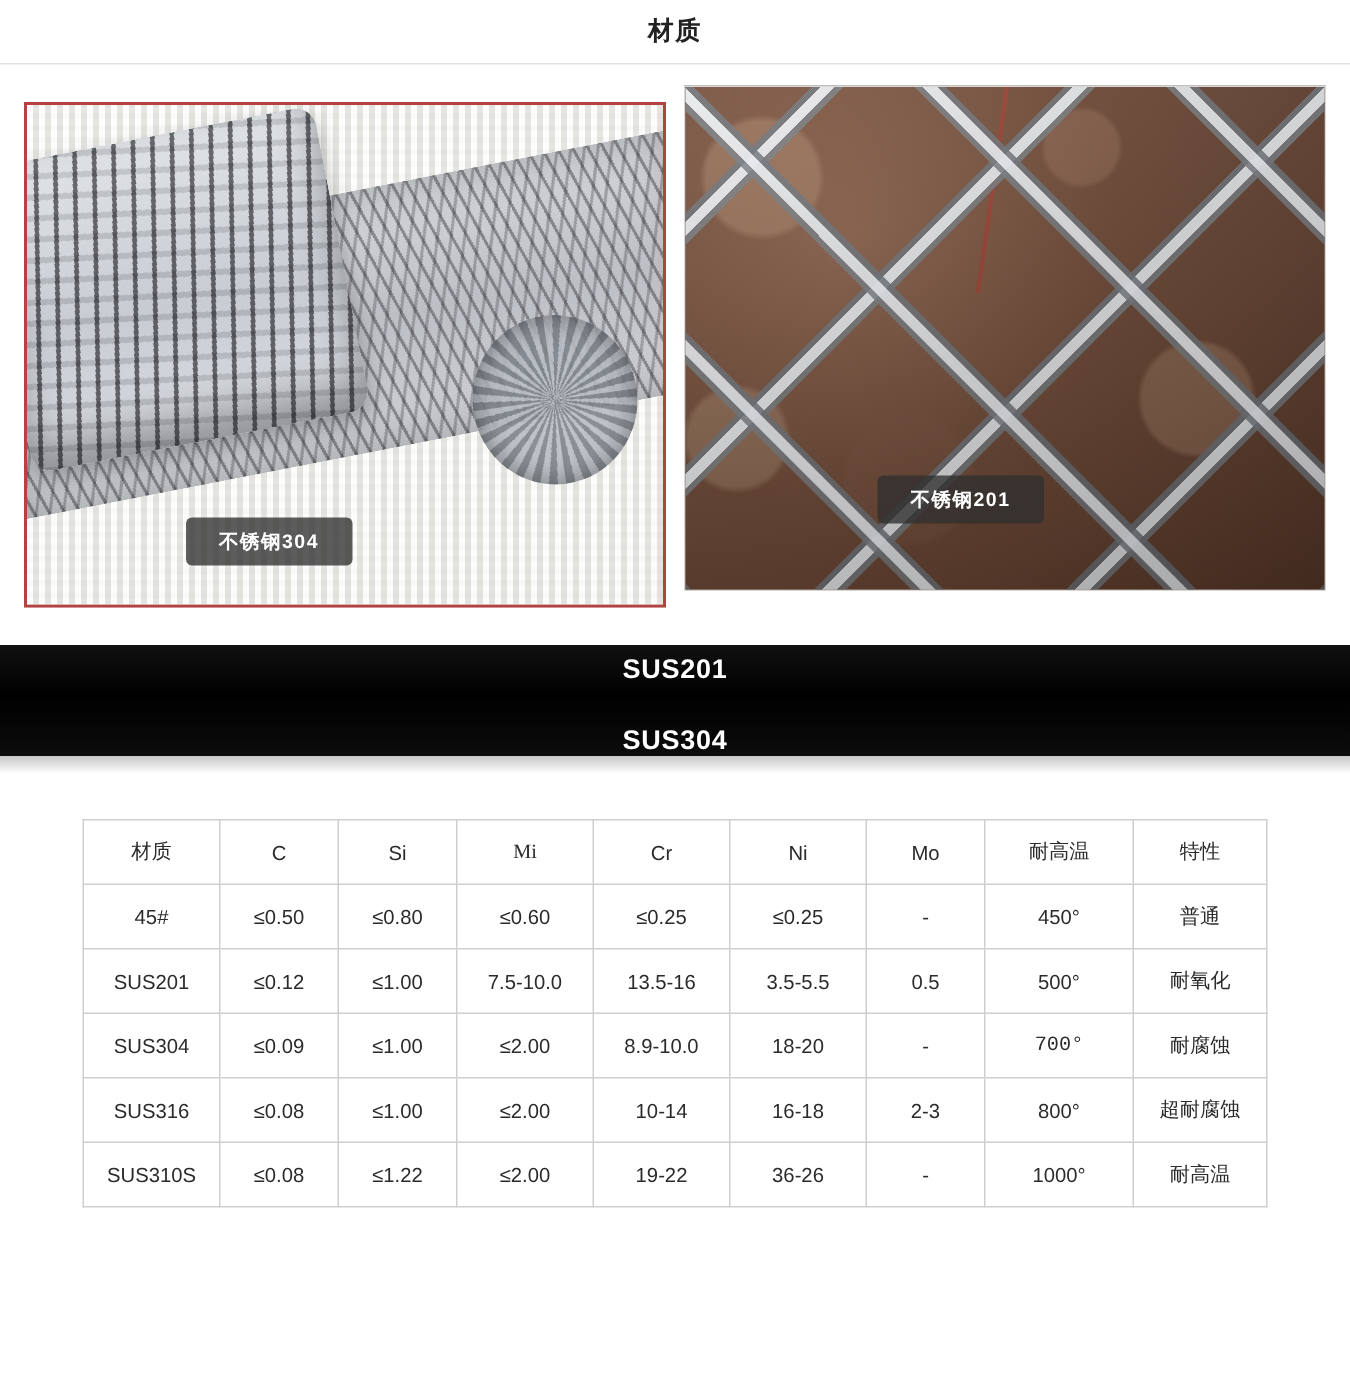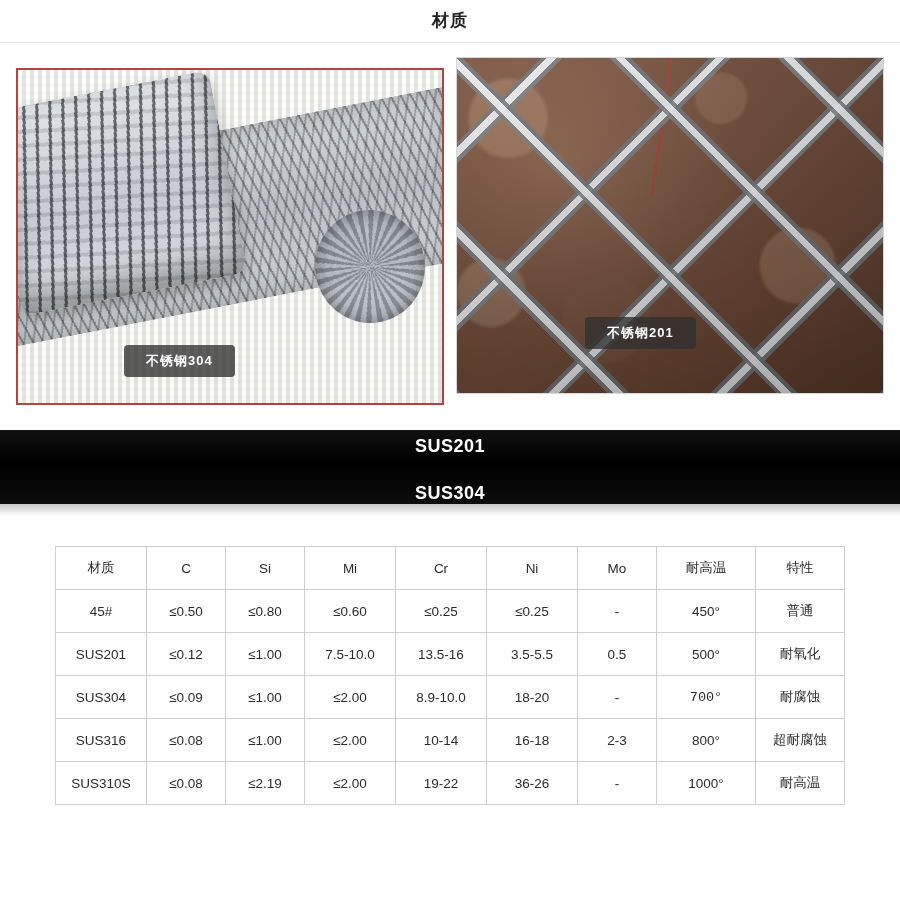--- a/index.html
+++ b/index.html
@@ -211,21 +211,21 @@
     text-align: center;
     font-size: 13.5px;
     color: #2b2b2b;
     font-weight: normal;
     padding: 0 2px;
   }
   table.spec th { font-weight: normal; }
   .col-mat { width: 86px; }
   .col-c { width: 74px; }
   .col-si { width: 74px; }
-  .col-mi { width: 86px; }
+  .col-mi { width: 86px; font-family: Liberation Serif, serif; }
   .col-cr { width: 86px; }
   .col-ni { width: 86px; }
   .col-mo { width: 74px; }
   .col-heat { width: 94px; }
   .col-feat { width: 84px; }
   .dashed-top { border-top: 1px dashed #6b6b6b !important; font-family: Liberation Mono, monospace; }
 </style>
 </head>
 <body>
 
@@ -323,21 +323,21 @@
         <td>≤2.00</td>
         <td>10-14</td>
         <td>16-18</td>
         <td>2-3</td>
         <td>800°</td>
         <td>超耐腐蚀</td>
       </tr>
       <tr>
         <td>SUS310S</td>
         <td>≤0.08</td>
-        <td>≤2.19</td>
+        <td>≤1.22</td>
         <td>≤2.00</td>
         <td>19-22</td>
         <td>36-26</td>
         <td>-</td>
         <td>1000°</td>
         <td>耐高温</td>
       </tr>
     </tbody>
   </table>
 </div>

